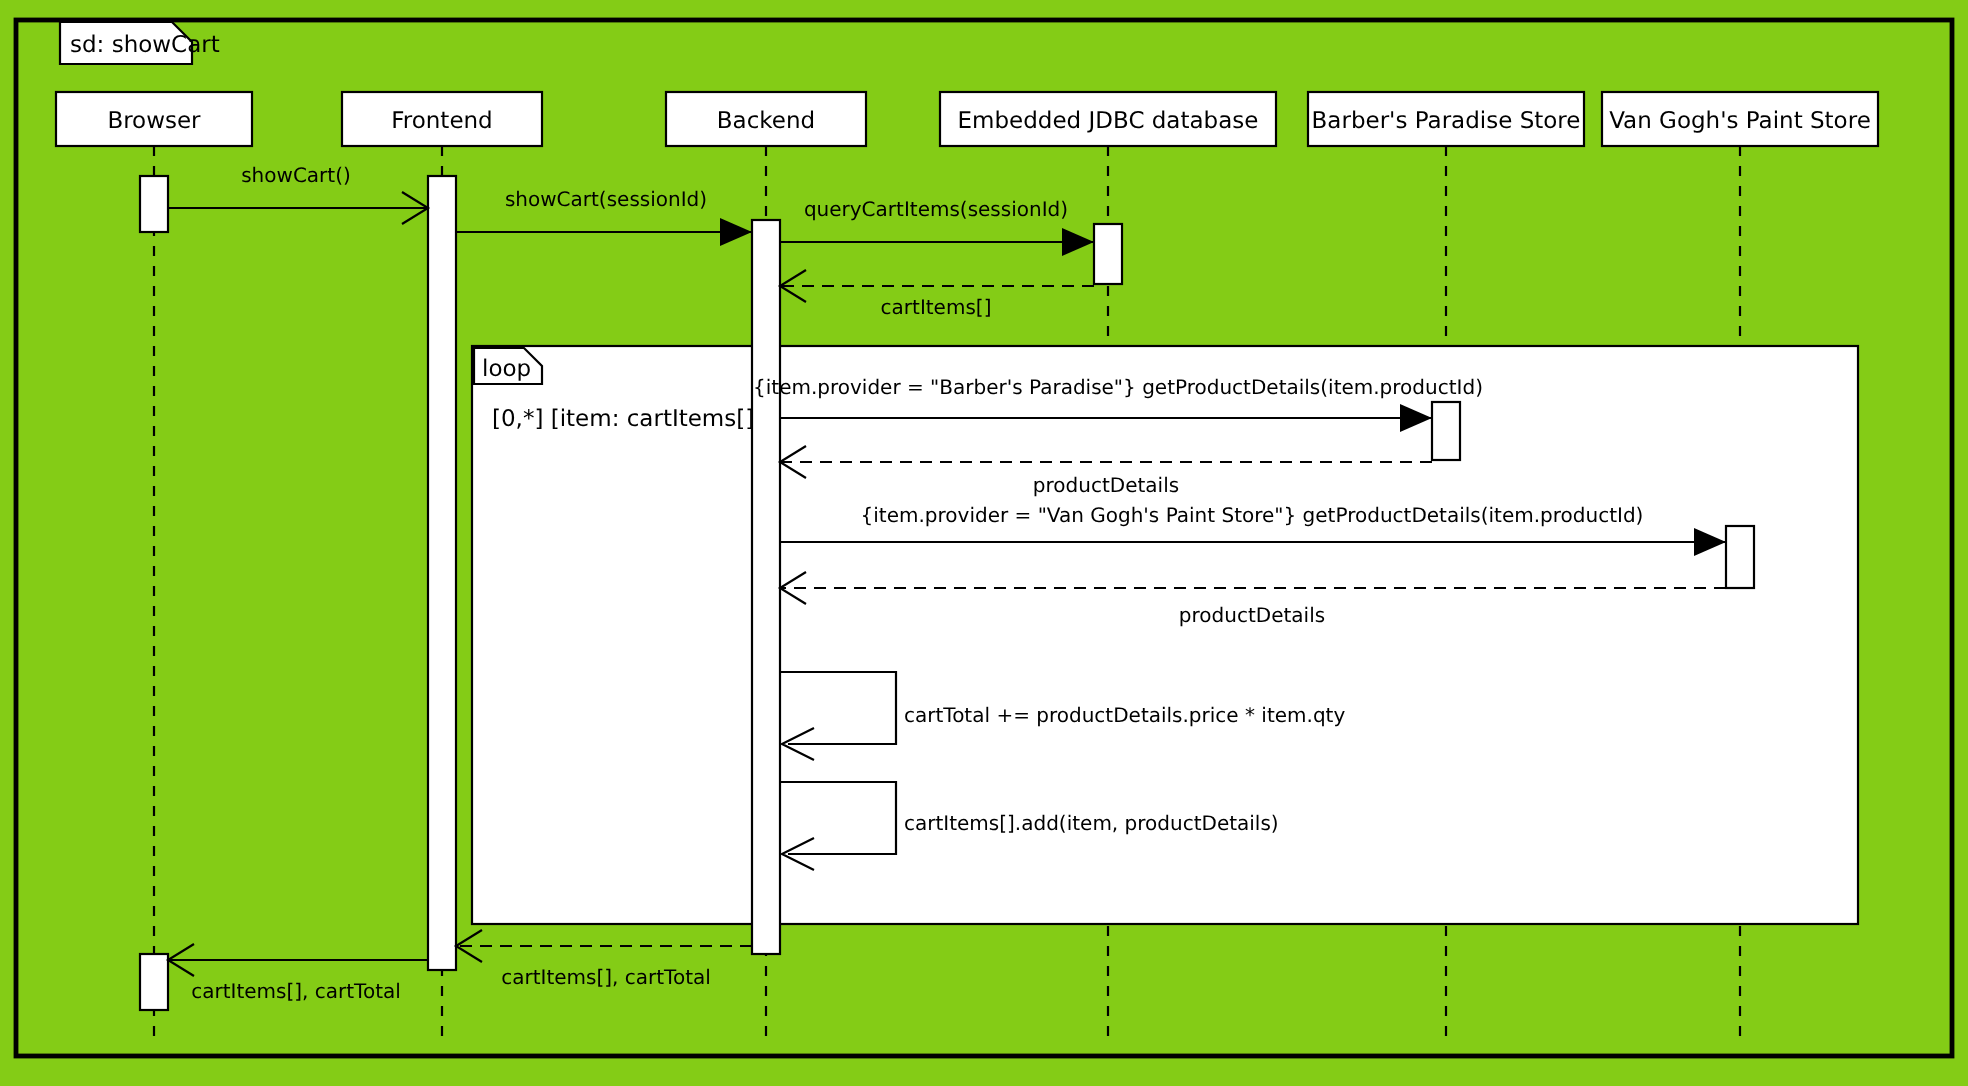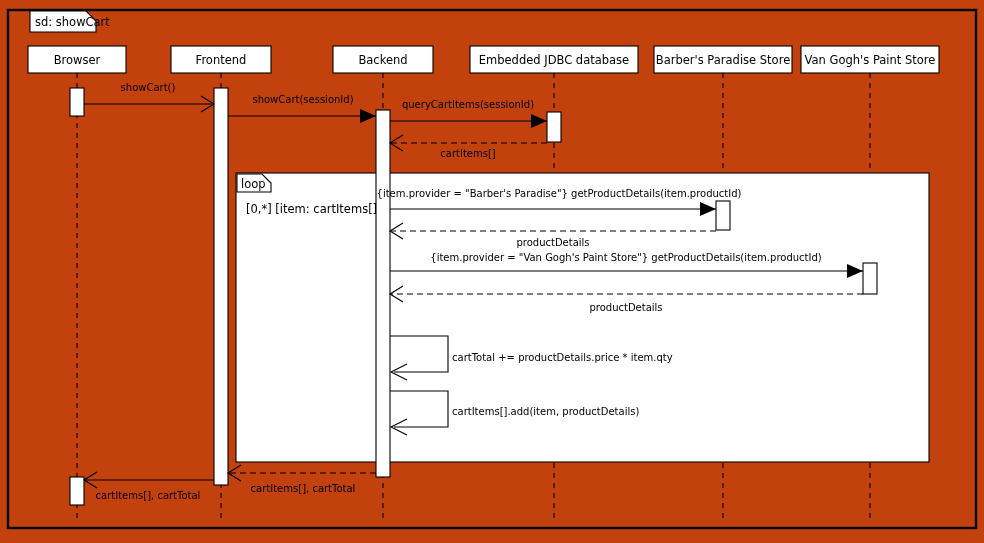--- a/index.html
+++ b/index.html
@@ -10,21 +10,21 @@
   body {
     font-family: "DejaVu Sans", "Liberation Sans", sans-serif;
     width: 984px;
     height: 543px;
     overflow: hidden;
   }
   #diagram-root {
     position: relative;
     width: 984px;
     height: 543px;
-    background: #c2410c;
+    background: #84cc16;
   }
   svg.canvas {
     position: absolute;
     left: 0;
     top: 0;
     width: 984px;
     height: 543px;
   }
   text {
     font-family: "DejaVu Sans", "Liberation Sans", sans-serif;

